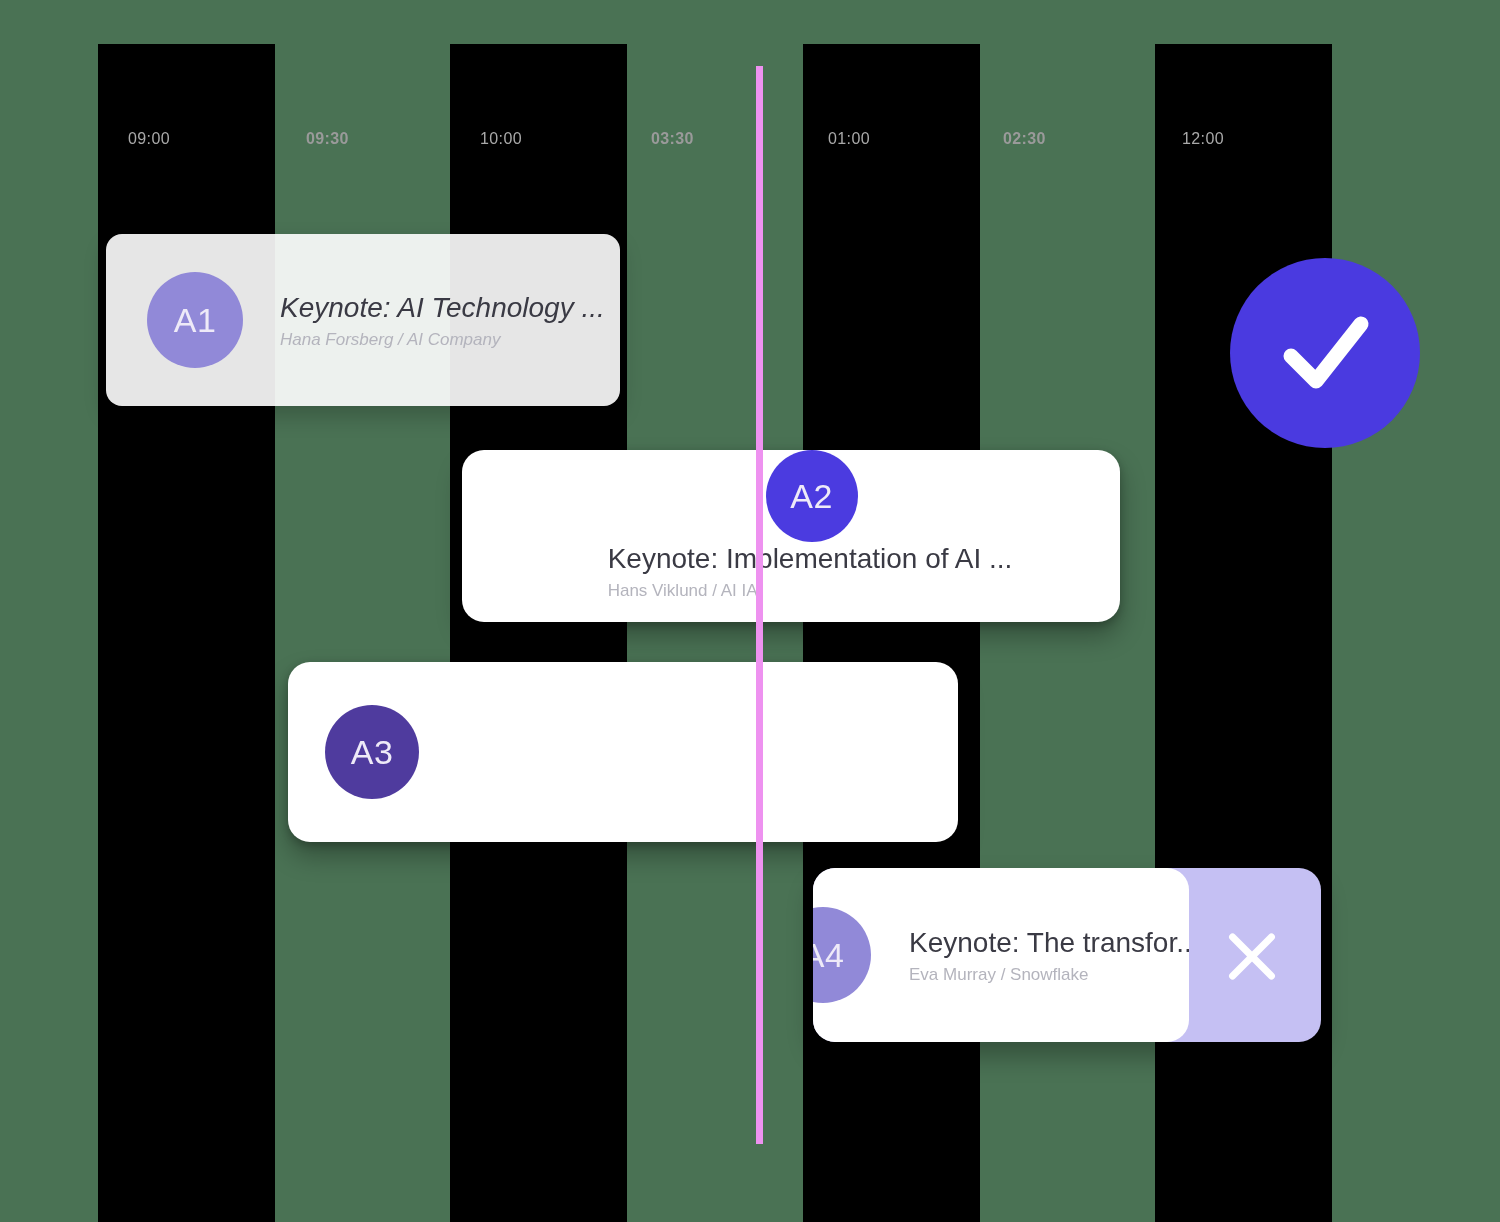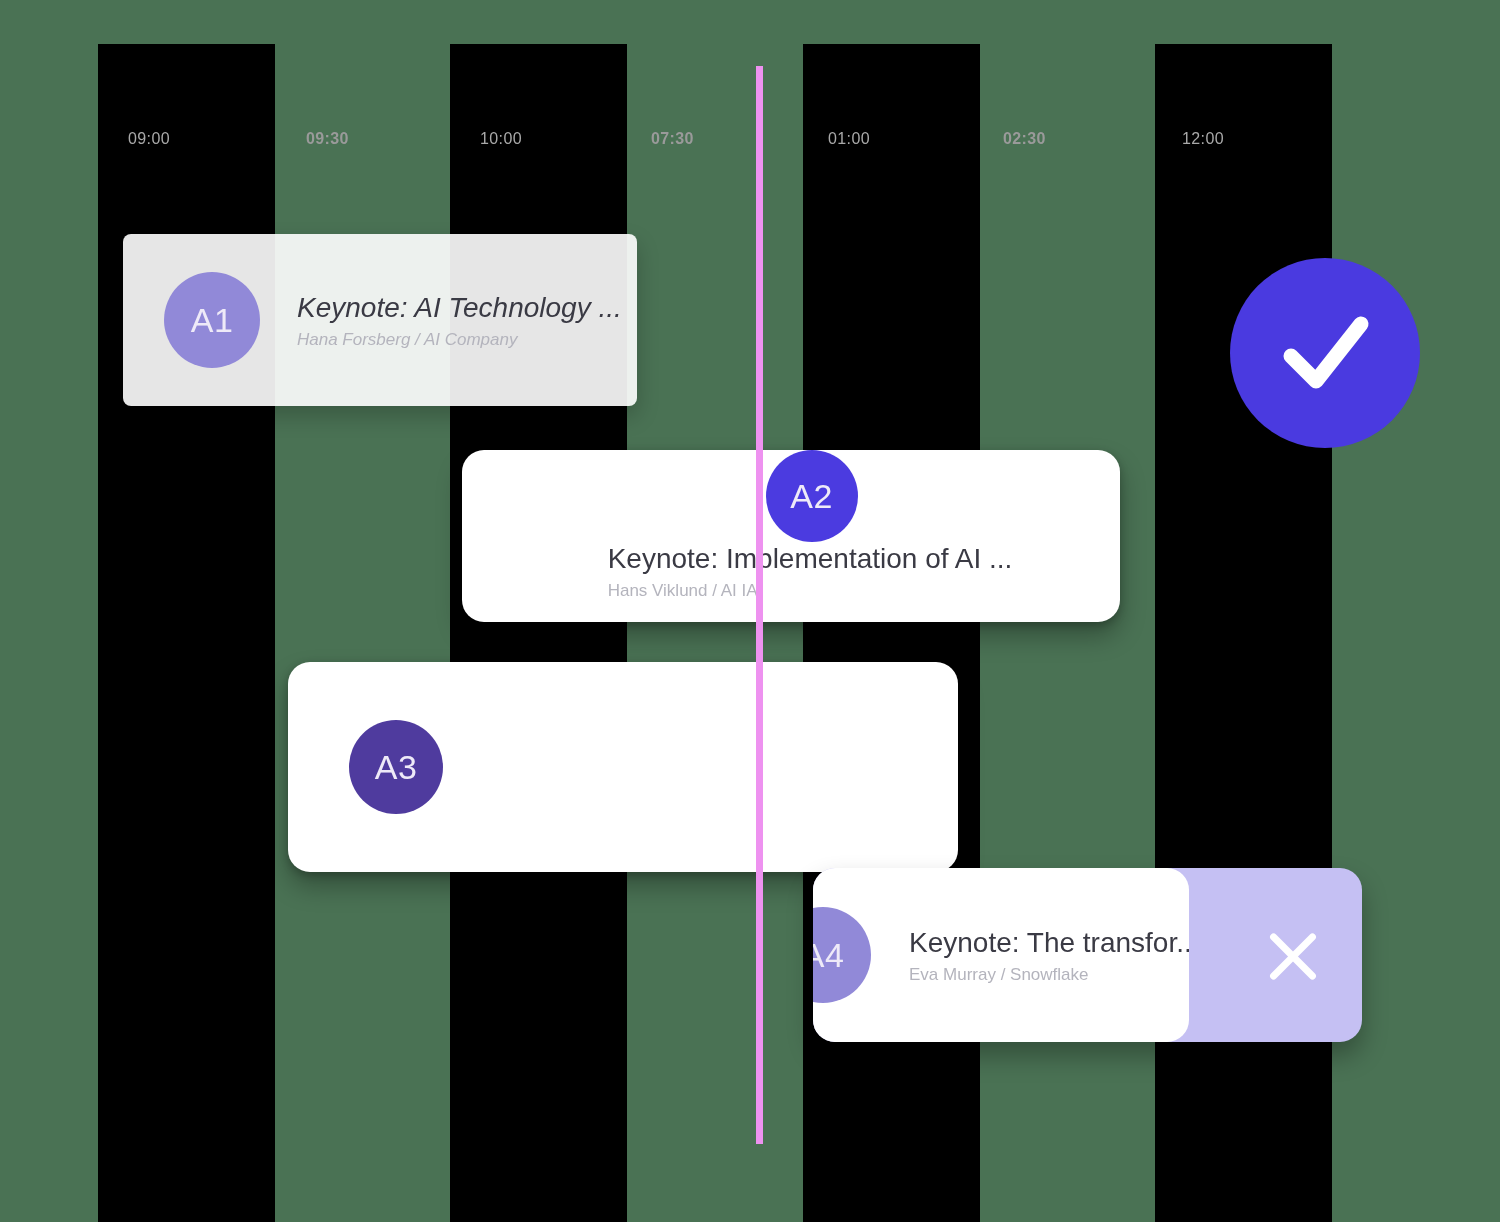--- a/index.html
+++ b/index.html
@@ -102,47 +102,45 @@
     font-size: 17px;
     color: #b4b4bd;
     white-space: nowrap;
     margin-top: 6px;
     line-height: 1.15;
   }
 
   
   #card-1 {
     left: 106px; top: 234px; width: 514px; height: 172px;
-    border-radius: 8px;
-    margin-left: 17px;
+    border-radius: 16px;
   }
   #card-1 .avatar { width: 96px; height: 96px; margin-left: 41px; }
   #card-1 .card-text { margin-left: 37px; font-style: italic; }
 
   
   #card-2 {
     left: 462px; top: 450px; width: 658px; height: 172px; flex-direction: column;
   }
   #card-2 .avatar { width: 92px; height: 92px; margin-left: 41px; }
   #card-2 .card-text { margin-left: 38px; }
 
   
   #card-3 {
-    left: 288px; top: 662px; width: 670px; height: 210px; padding-left: 24px;
+    left: 288px; top: 662px; width: 670px; height: 180px;
   }
   #card-3 .avatar { width: 94px; height: 94px; margin-left: 37px; }
   #card-3 .card-text { margin-left: 34px; }
 
   
   #card-4-wrap {
     position: absolute;
     left: 813px; top: 868px;
     width: 508px; height: 174px;
     z-index: 25;
-    padding-left: 41px;
   }
   #dismiss-panel {
     position: absolute;
     inset: 0;
     border-radius: 22px;
     background: #c5c0f3;
     display: flex;
     align-items: center;
     justify-content: flex-end;
     box-shadow: 0 14px 26px rgba(0,0,0,0.30);
@@ -199,21 +197,21 @@
 <div id="stage">
 
   <div class="col c0" style="background: rgb(0, 0, 0);"></div>
   <div class="col c1" style="background: rgb(0, 0, 0);"></div>
   <div class="col c2" style="background: rgb(0, 0, 0);"></div>
   <div class="col c3" style="background: rgb(0, 0, 0);"></div>
 
   <div class="tick" style="left:188px">09:00</div>
   <div class="tick dim" style="left:366px">09:30</div>
   <div class="tick" style="left:540px">10:00</div>
-  <div class="tick dim" style="left:711px">07:30</div>
+  <div class="tick dim" style="left:711px">03:30</div>
   <div class="tick" style="left:888px">01:00</div>
   <div class="tick dim" style="left:1063px">02:30</div>
   <div class="tick" style="left:1242px">12:00</div>
 
   <div id="now-line" style="background: rgb(238, 146, 240);"></div>
 
   <div class="card translucent" id="card-1">
     <div class="avatar" style="background: rgb(145, 137, 216);">A1</div>
     <div class="card-text">
       <div class="card-title">Keynote: AI Technology ...</div>

